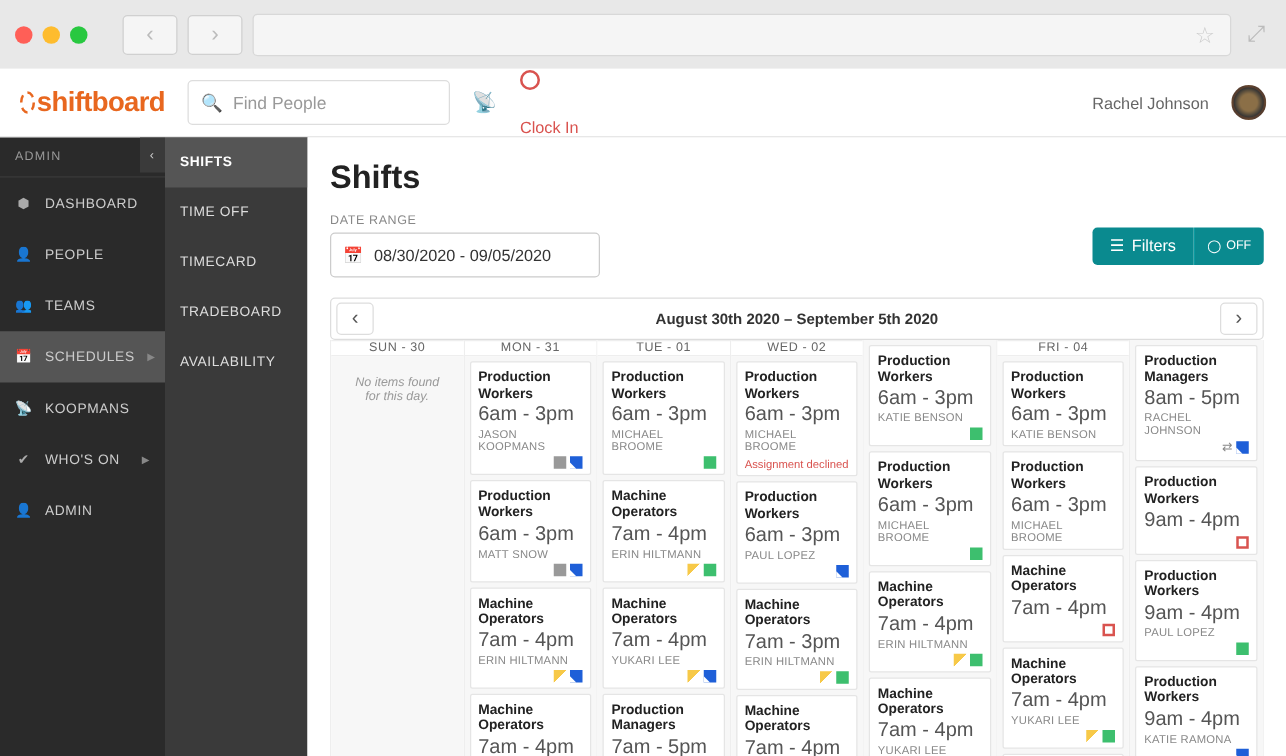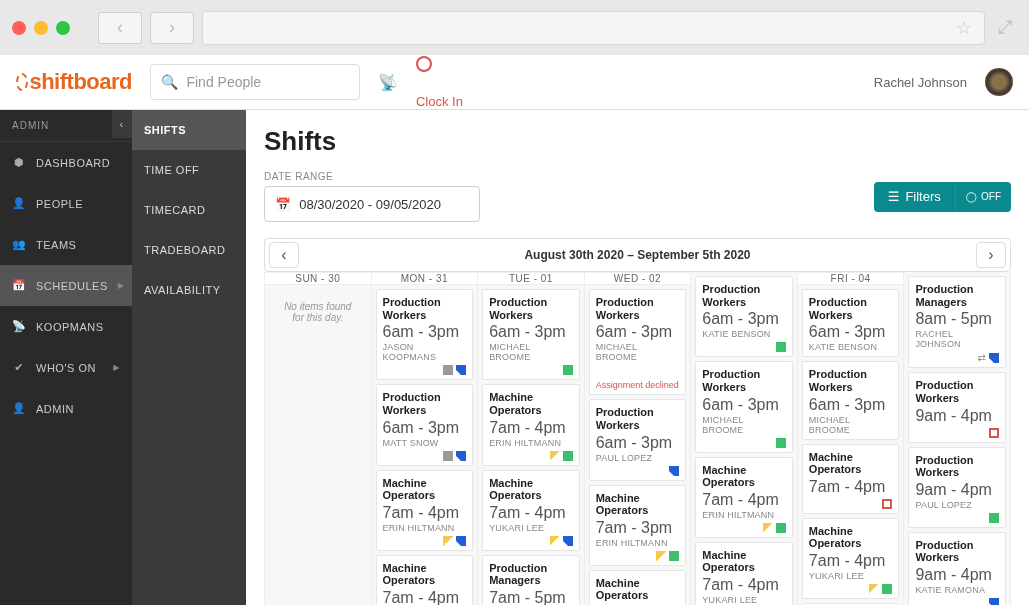--- a/index.html
+++ b/index.html
@@ -61,21 +61,21 @@
 .grid { display: grid; grid-template-columns: repeat(7, 1fr); border-left: 1px solid #eee; margin-top: 0; }
 .day-col { border-right: 1px solid #eee; min-width: 0; }
 .day-head { text-align: center; font-size: 10px; color: #666; padding: 0 0; border-bottom: 1px solid #eee; letter-spacing: 0.5px; background: #fff; border-top: 1px solid #eee; }
 .day-body { padding: 4px; display: flex; flex-direction: column; gap: 4px; background: #f7f7f7; height: 340px; overflow: hidden; }
 .no-items { font-size: 10px; font-style: italic; color: #999; text-align: center; padding: 12px 8px; }
 
 .shift-card { background: #fff; border: 1px solid #e5e5e5; border-radius: 2px; padding: 6px 6px 4px 6px; font-size: 11px; position: relative; }
 .shift-card .title { font-weight: 600; color: #222; line-height: 1.15; }
 .shift-card .time { color: #555; font-size: 16px; margin-top: 2px; }
 .shift-card .person { color: #888; font-size: 9px; letter-spacing: 0.2px; margin-top: 1px; text-transform: uppercase; }
-.shift-card .declined { color: #d9534f; font-size: 9px; margin-top: 18px; }
+.shift-card .declined { color: #d9534f; font-size: 9px; margin-top: 4px; }
 .badges { display: flex; justify-content: flex-end; gap: 3px; margin-top: 3px; align-items: center; }
 .flag { width: 10px; height: 10px; display: inline-block; }
 .flag.yellow { background: linear-gradient(135deg, #f7c948 50%, transparent 50%); }
 .sq { width: 10px; height: 10px; display: inline-block; }
 .sq.green { background: #3dbf6e; }
 .sq.blue { background: #1e5fd8; position: relative; }
 .sq.blue::after { content: ""; position: absolute; left: 0; bottom: 0; border-left: 5px solid #fff; border-top: 5px solid transparent; }
 .sq.red-o { border: 2px solid #d9534f; }
 .sq.gray { background: #999; }
 .swap { font-size: 10px; color: #888; }

